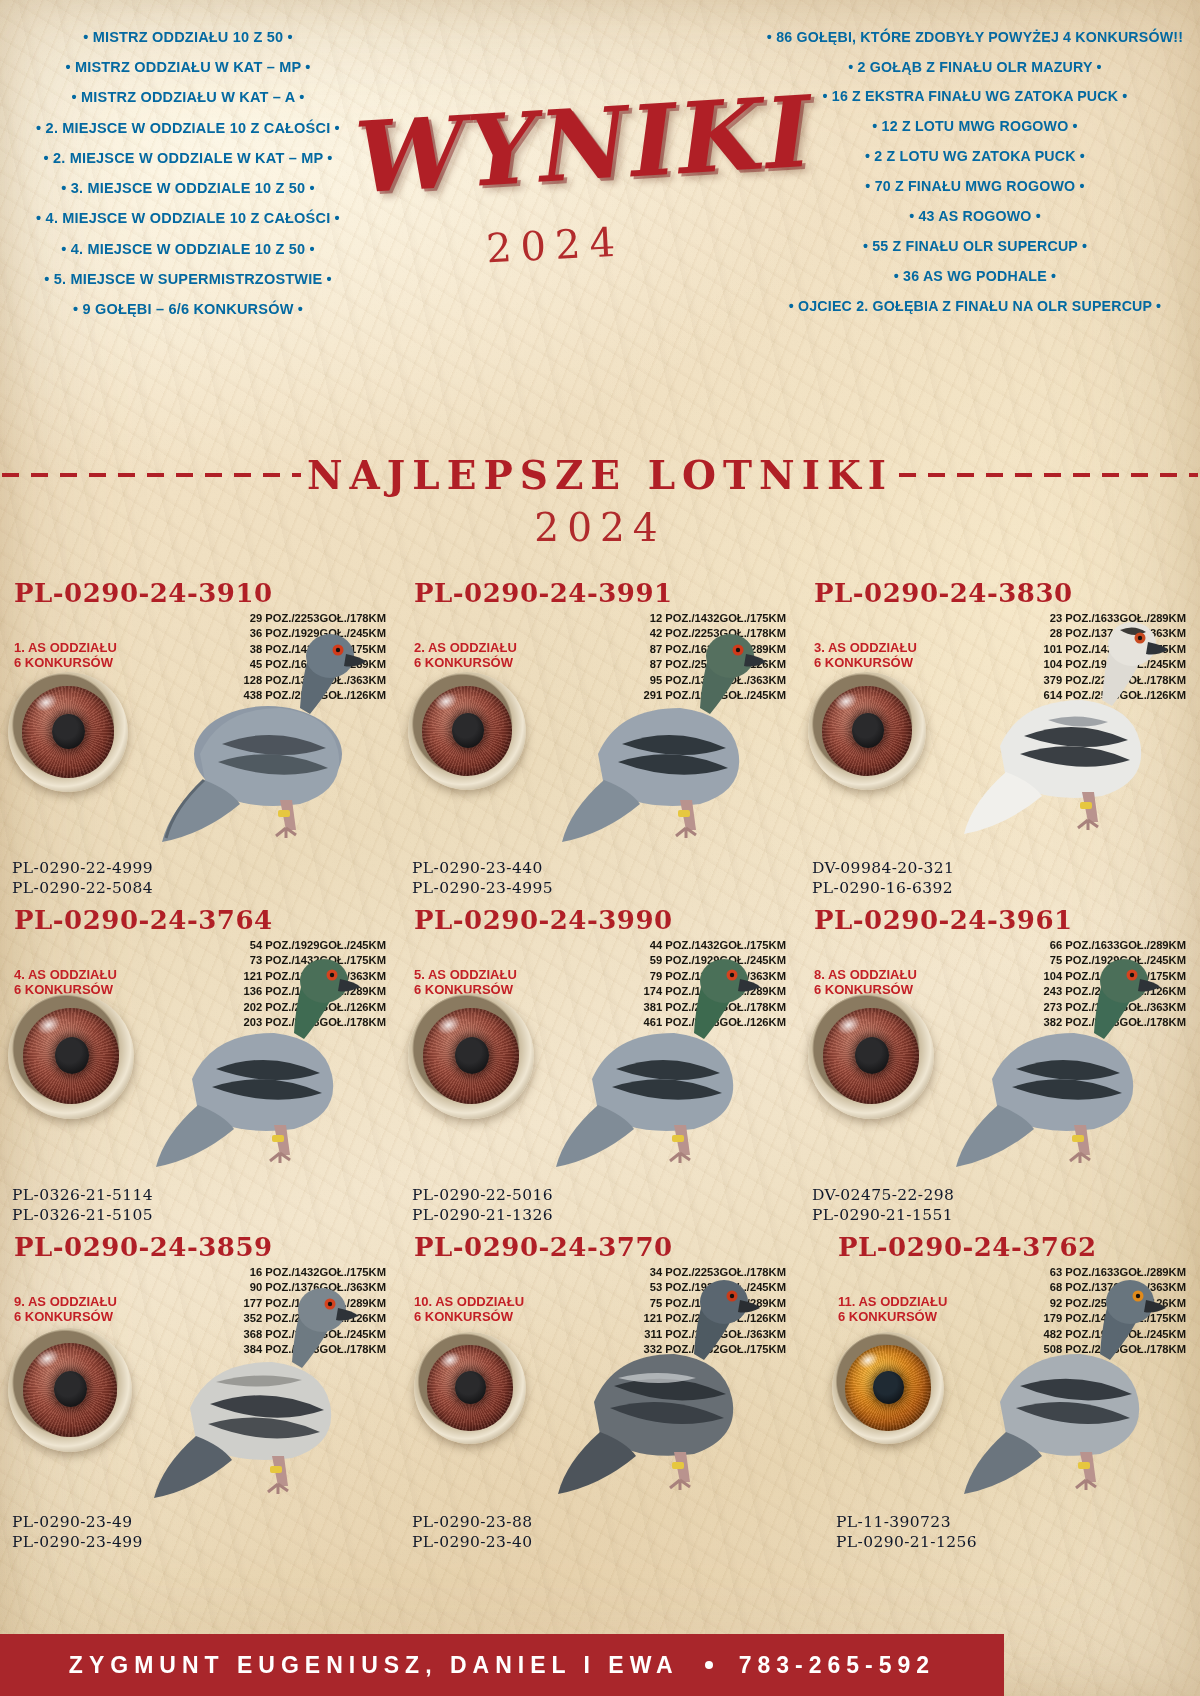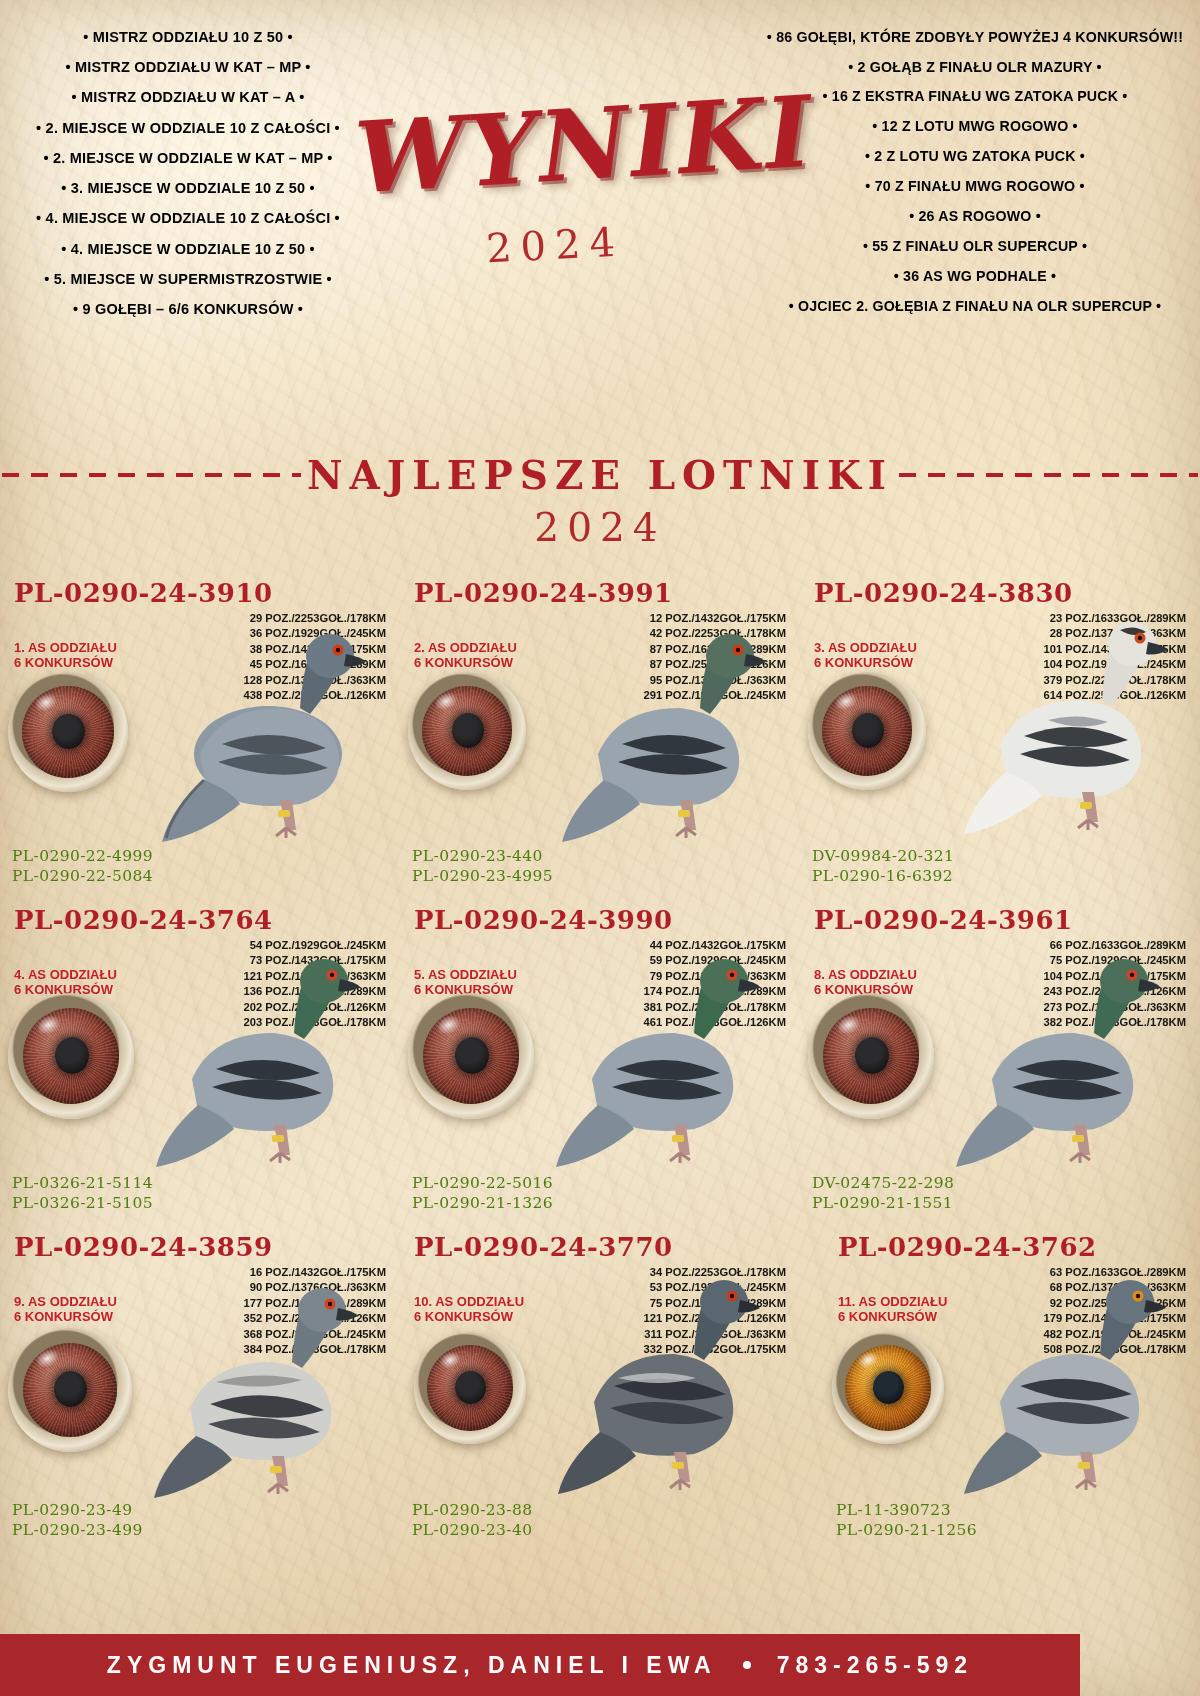--- a/index.html
+++ b/index.html
@@ -41,21 +41,21 @@
   }
 
   .layer { position: relative; z-index: 2; }
 
   
   .top-block { position: absolute; top: 22px; }
   .top-left  { left: 18px; width: 340px; }
   .top-right { right: 10px; width: 430px; }
 
   .ach-item {
-    color: #000000;
+    color: #0369a1;
     font-size: 14.5px;
     font-weight: 700;
     letter-spacing: 0.2px;
     text-align: center;
     line-height: 1.32;
     padding: 5.6px 0;
     white-space: nowrap;
   }
   .top-right .ach-item { font-size: 14.2px; }
 
@@ -165,24 +165,24 @@
     color: #17150f;
     line-height: 1.38;
     white-space: nowrap;
     padding-right: 4px;
   }
 
   
   .parents {
     position: absolute;
     left: 12px;
-    bottom: 18px;
+    bottom: 6px;
     font-family: "DejaVu Serif", serif;
     font-size: 15.5px;
-    color: #4d7c0f;
+    color: #0f172a;
     line-height: 1.28;
     letter-spacing: 0.4px;
   }
   .cell.shift .parents { left: 36px; }
 
   
   .eye {
     position: absolute;
     border-radius: 50%;
     overflow: hidden;
@@ -228,21 +228,21 @@
   .eye.orange .pupil { background: radial-gradient(circle at 42% 38%, #1f2a33 0 40%, #050608 100%); }
 
   
   .bird { position: absolute; }
   .bird svg { display: block; }
 
   
   .footer {
     position: absolute;
     left: 0; bottom: 0;
-    width: 1080px;
+    width: 1004px;
     height: 62px;
     background: #a9262b;
     display: flex;
     align-items: center;
     justify-content: center;
     gap: 26px;
   }
   .footer-text {
     color: #ffffff;
     font-size: 23px;
@@ -274,21 +274,21 @@
   <div class="ach-item">• 9 GOŁĘBI – 6/6 KONKURSÓW •</div>
 </div>
 
 <div class="top-block top-right layer">
   <div class="ach-item">• 86 GOŁĘBI, KTÓRE ZDOBYŁY POWYŻEJ 4 KONKURSÓW!!</div>
   <div class="ach-item">• 2 GOŁĄB Z FINAŁU OLR MAZURY •</div>
   <div class="ach-item">• 16 Z EKSTRA FINAŁU WG ZATOKA PUCK •</div>
   <div class="ach-item">• 12 Z LOTU MWG ROGOWO •</div>
   <div class="ach-item">• 2 Z LOTU WG ZATOKA PUCK •</div>
   <div class="ach-item">• 70 Z FINAŁU MWG ROGOWO •</div>
-  <div class="ach-item">• 26 AS ROGOWO •</div>
+  <div class="ach-item">• 43 AS ROGOWO •</div>
   <div class="ach-item">• 55 Z FINAŁU OLR SUPERCUP •</div>
   <div class="ach-item">• 36 AS WG PODHALE •</div>
   <div class="ach-item">• OJCIEC 2. GOŁĘBIA Z FINAŁU NA OLR SUPERCUP •</div>
 </div>
 
 <div class="title-wrap layer">
   <div class="wyniki">WYNIKI</div>
   <div class="title-year">2024</div>
 </div>
 

